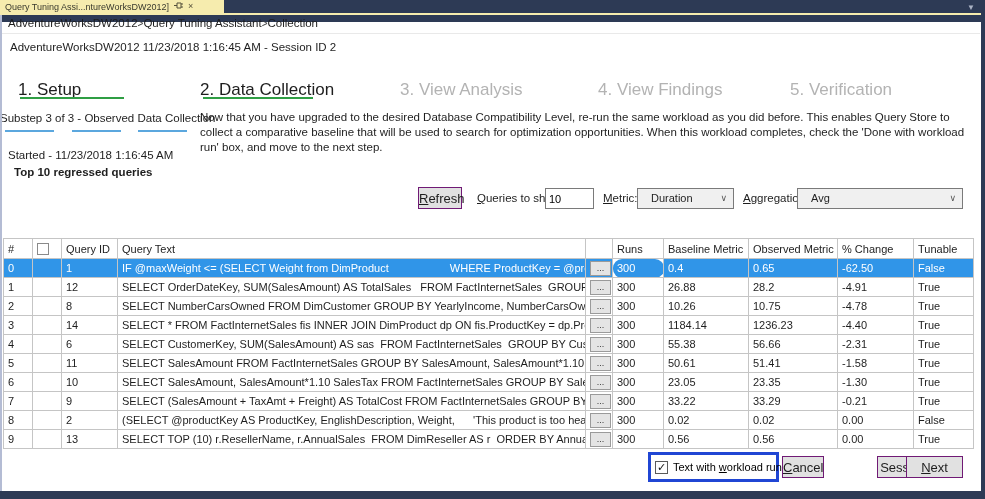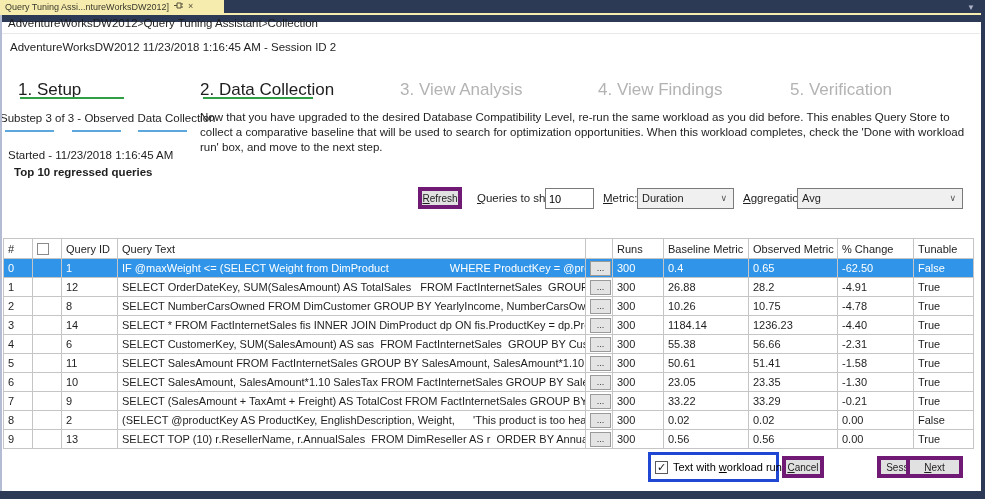--- a/index.html
+++ b/index.html
@@ -39,44 +39,44 @@
   
   .substep-title { position:absolute; left:0; top:112px; font-size:11.5px; color:#1e1e1e; }
   .dash { position:absolute; top:130px; height:2px; width:49px; background:#5ba7de; }
   .d1 { left:5px; } .d2 { left:72px; } .d3 { left:138px; }
   .description { position:absolute; left:200px; top:110px; width:778px; font-size:11.5px; line-height:15px; color:#1e1e1e; }
 
   .started { position:absolute; left:8px; top:149px; font-size:11.5px; color:#1e1e1e; }
   .top-label { position:absolute; left:14px; top:166px; font-size:11.5px; font-weight:bold; color:#1e1e1e; }
 
   
-  .btn { background:#e1e1e1; border:4px solid #701a75; font-family:"Liberation Sans",sans-serif;
-         font-size:10px; color:#1e1e1e; text-align:center; cursor:pointer; }
+  .btn { background:#e1e1e1; border:1px solid #701a75; font-family:"Liberation Sans",sans-serif;
+         font-size:13px; color:#1e1e1e; text-align:center; cursor:pointer; }
   .refresh-btn { position:absolute; left:418px; top:187px; width:44px; height:22px; }
   .ctl-label { position:absolute; top:187px; height:22px; line-height:22px; font-size:11.5px; color:#1e1e1e; }
   .lbl-queries { left:477px; } .lbl-metric { left:603px; } .lbl-agg { left:743px; }
   .queries-input { position:absolute; left:545px; top:188px; width:49px; height:21px; border:1px solid #7a7a7a;
                    font-family:"Liberation Sans",sans-serif; font-size:11px; padding-left:3px; }
   .combo { position:absolute; top:188px; height:21px; background:#f0f0f0; border:1px solid #7a7a7a;
-           font-size:11px; line-height:19px; padding-left:4px; cursor:pointer; color:#1e1e1e; }
+           font-size:11px; line-height:19px; padding-left:13px; cursor:pointer; color:#1e1e1e; }
   .combo .chev { position:absolute; right:6px; top:0; color:#555; font-size:9px; }
   .combo-metric { left:637px; width:97px; }
   .combo-agg { left:797px; width:166px; }
   u { text-decoration:underline; }
 
   
   .grid { position:absolute; left:3px; top:238px; width:970px; border-collapse:collapse; table-layout:fixed;
           font-size:11px; color:#1e1e1e; }
   .grid th, .grid td { border:1px solid #c5c5c5; padding:0 4px; text-align:left; font-weight:normal;
                        overflow:hidden; white-space:pre; }
   .grid th { height:20px; background:#ffffff; }
   .grid td { height:19px; }
   .grid tr.selected td { background:#3095e8; color:#ffffff; }
   .c0{width:29px;} .c1{width:29px;} .c2{width:56px;} .c3{width:468px;} .c4{width:27px; padding:0 2px;}
-  .c5{width:51px;} .c6{width:85px;} .c7{width:89px;} .c8{width:76px;} .c9{width:60px;}
+  .c5{width:51px;border-radius:9px;} .c6{width:85px;} .c7{width:89px;} .c8{width:76px;} .c9{width:60px;}
   .cb { display:inline-block; width:12px; height:12px; border:1px solid #8a8a8a; background:#fff; vertical-align:middle; }
   .dots { width:21px; height:15px; background:#e4e4e4; border:1px solid #9a9a9a; font-size:9px; line-height:6px;
           padding:0; cursor:pointer; display:block; margin:0 auto; color:#333; font-family:"Liberation Sans",sans-serif; }
 
   
   .annotation { position:absolute; left:648px; top:452px; width:131px; height:30px; border:3px solid #2046d4;
                 background:#ffffff; display:flex; align-items:center; gap:5px; padding-left:4px; }
   .win-checkbox { width:13px; height:13px; border:1px solid #5a5a5a; background:#fff; display:inline-flex;
                   align-items:center; justify-content:center; font-size:11px; color:#111; cursor:pointer; flex:none; }
   .done-label { font-size:11px; white-space:nowrap; }

